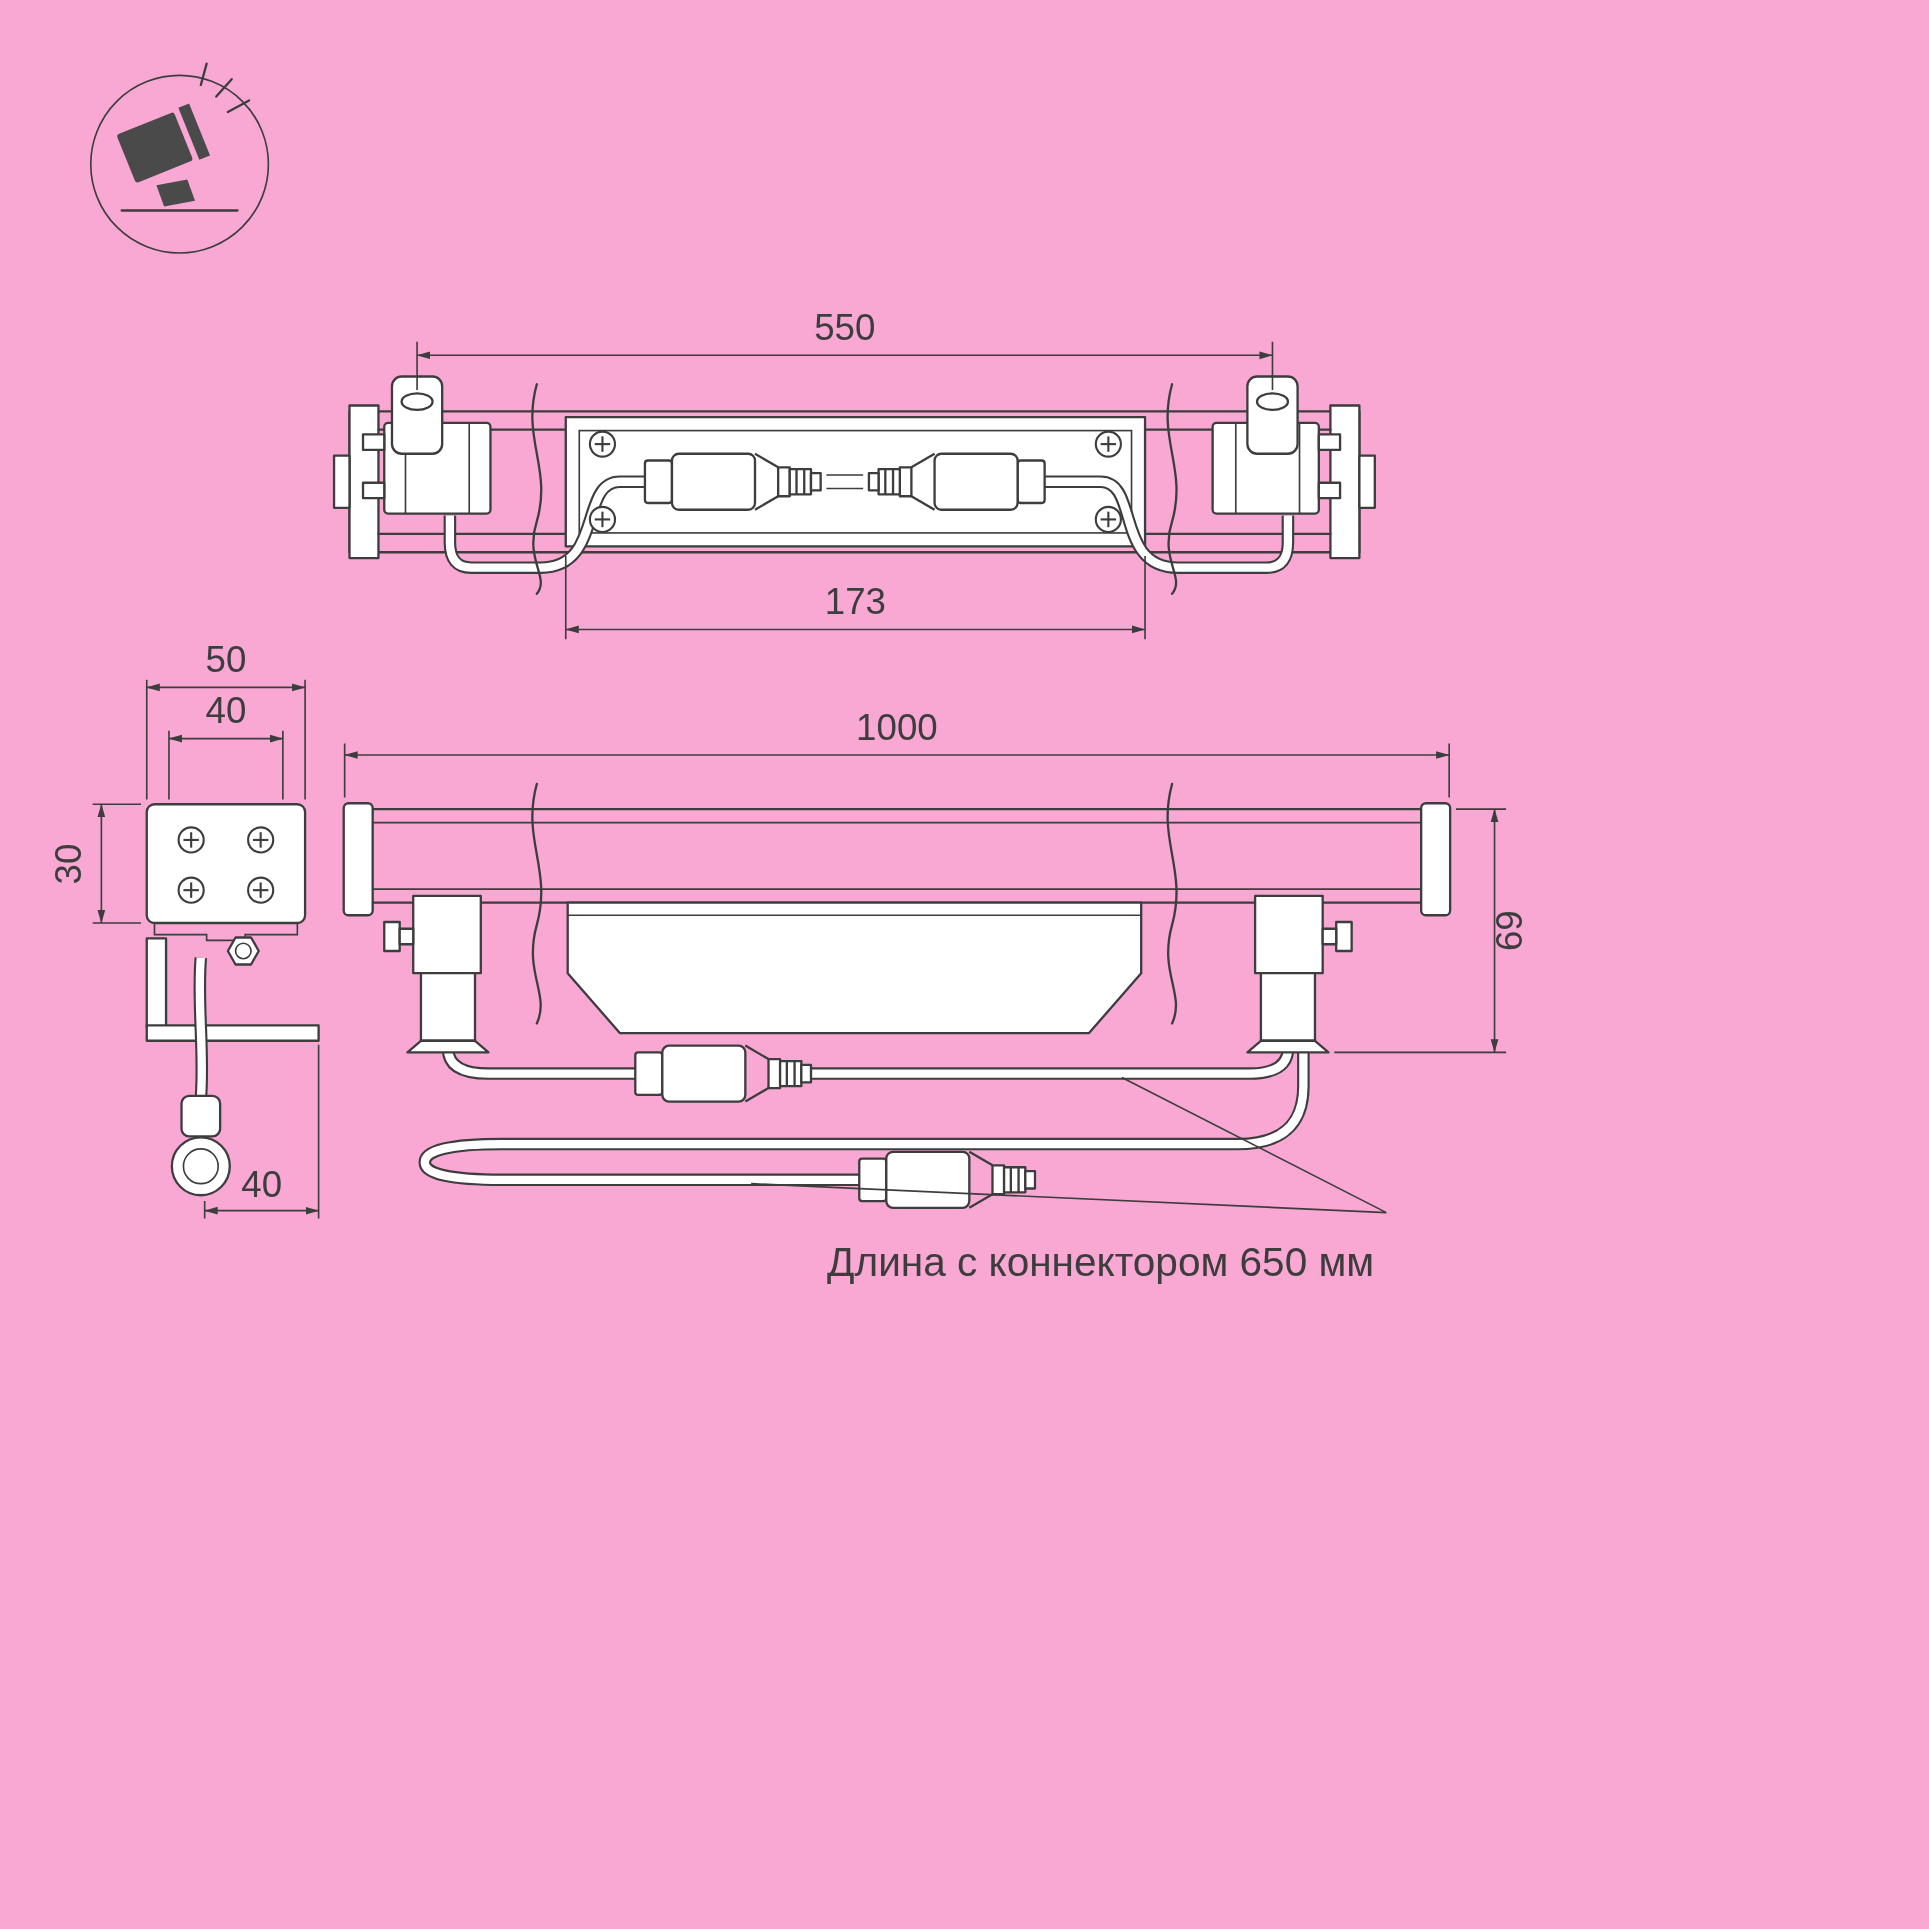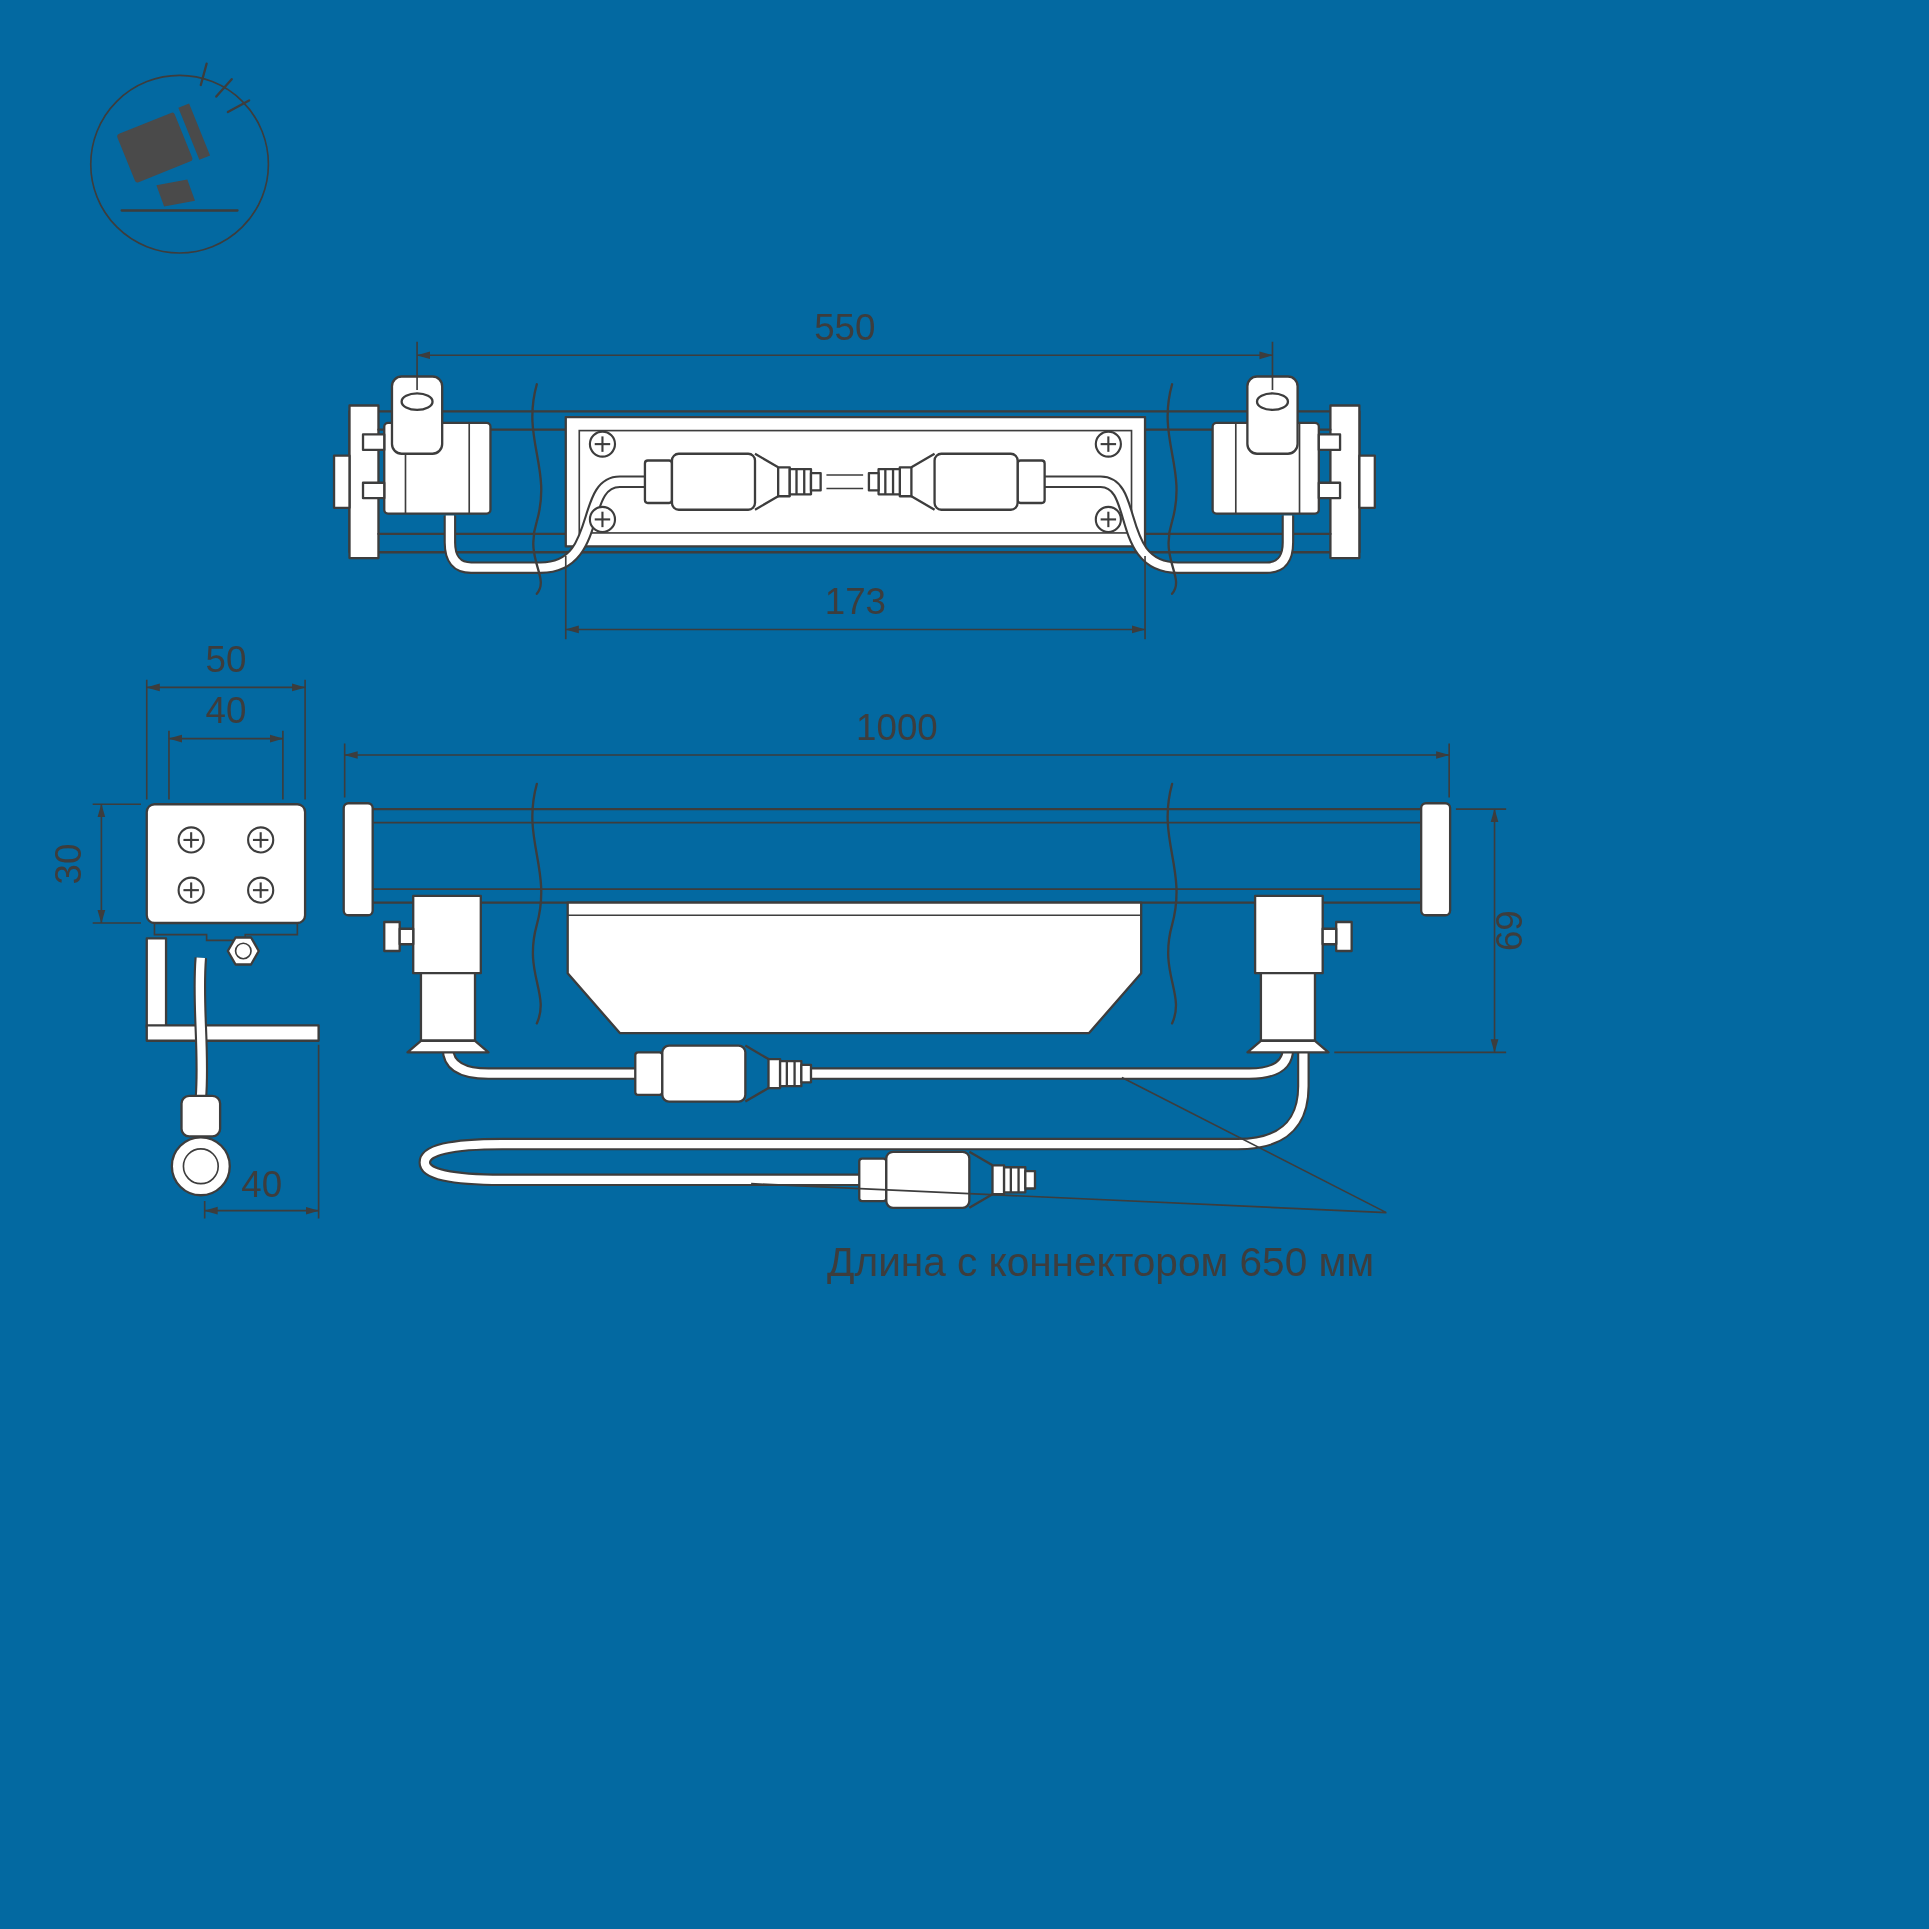--- a/index.html
+++ b/index.html
@@ -1,16 +1,16 @@
 <!DOCTYPE html>
 <html><head>
 <meta charset="utf-8">
 <style>
   html,body{margin:0;padding:0;background:#ffffff}
-  .canvas{position:relative;width:1929px;height:1929px;background:#0369a1;font-family:"Liberation Sans",sans-serif;overflow:hidden}
+  .canvas{position:relative;width:1929px;height:1929px;background:#f9a8d4;font-family:"Liberation Sans",sans-serif;overflow:hidden}
   svg{position:absolute;left:0;top:0}
   .ln{stroke:#3d3d3d;stroke-width:2.4;fill:none;stroke-linecap:round;stroke-linejoin:round}
   .lnf{stroke:#3d3d3d;stroke-width:2.4;fill:#ffffff;stroke-linejoin:round}
   .thin{stroke:#3d3d3d;stroke-width:1.7;fill:none}
   .dim{stroke:#3d3d3d;stroke-width:1.7;fill:none;marker-start:url(#arr);marker-end:url(#arr)}
   .cableO{stroke:#3d3d3d;stroke-width:13;fill:none;stroke-linecap:butt}
   .cableI{stroke:#ffffff;stroke-width:8.6;fill:none;stroke-linecap:butt}
   .dimtxt{fill:#3d3d3d;font-size:38px;text-anchor:middle}
   .note{fill:#3d3d3d;font-size:42px;text-anchor:middle}
   .dark{fill:#4a4a4a;stroke:none}

